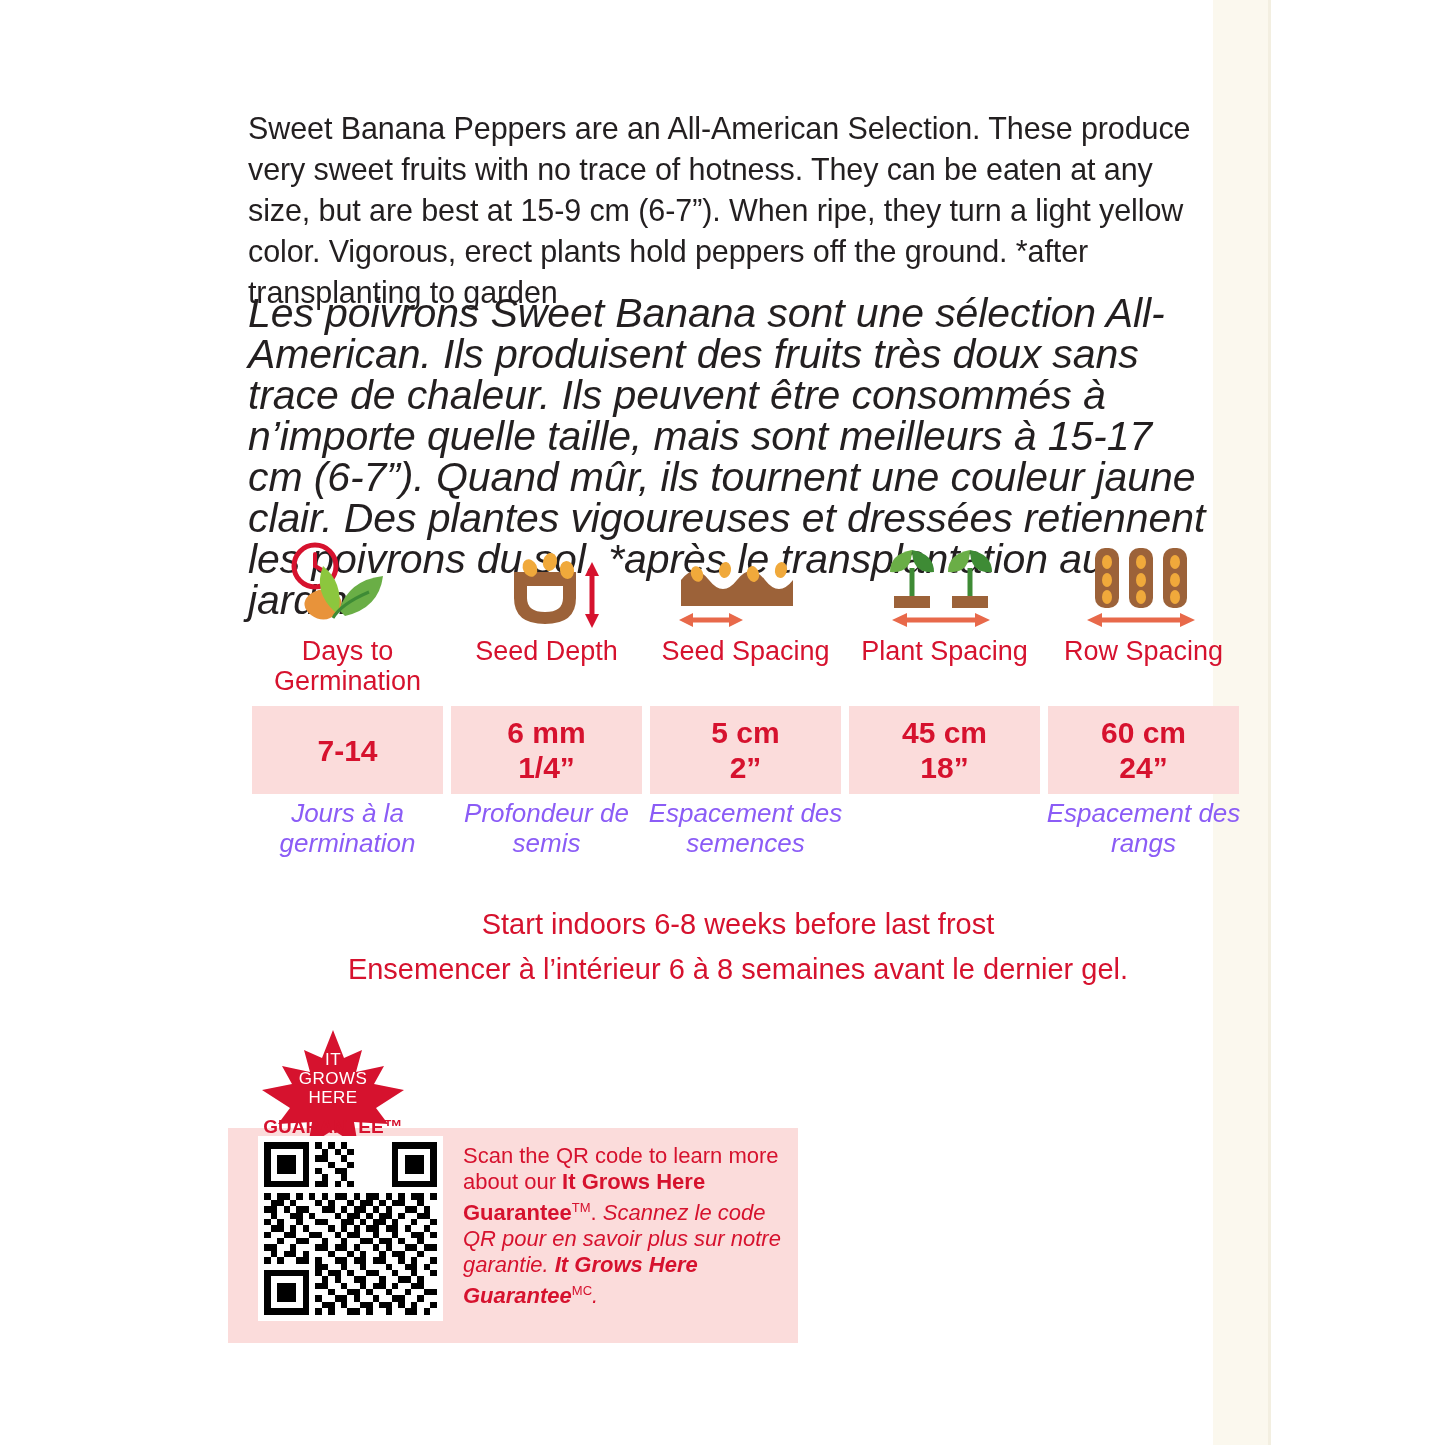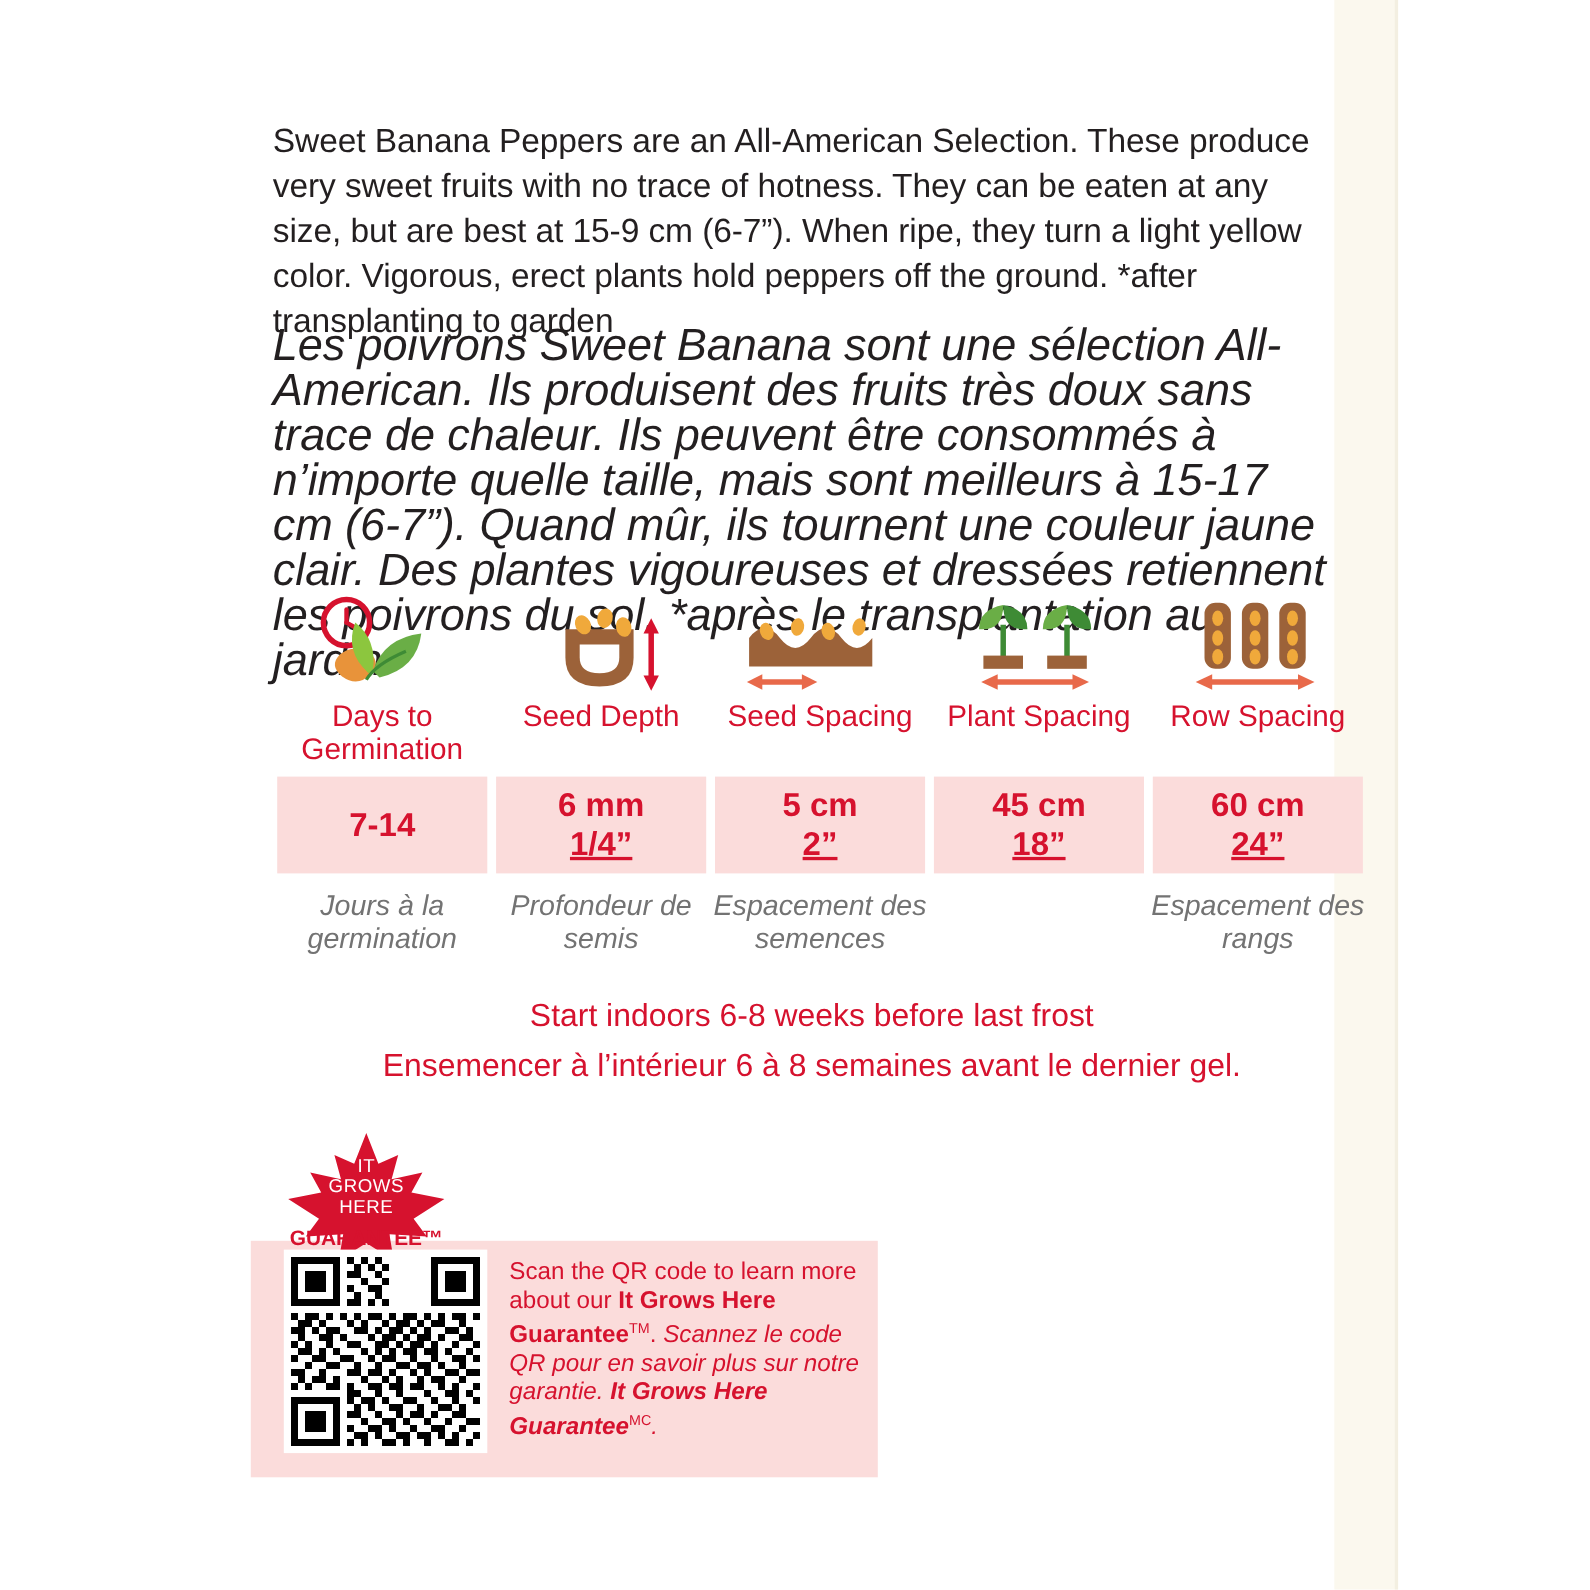--- a/index.html
+++ b/index.html
@@ -106,25 +106,25 @@
     display: flex;
     flex-direction: column;
     align-items: center;
     justify-content: center;
     color: #d6122e;
     font-weight: bold;
     font-size: 30px;
     line-height: 35px;
   }
   .value-metric { display: block; }
-  .value-imperial { display: block; text-decoration: underline; }
+  .value-imperial { display: block; }
   .label-fr {
-    margin-top: 14px;
+    margin-top: 4px;
     text-align: center;
-    color: #737373;
+    color: #8b5cf6;
     font-size: 26px;
     line-height: 30px;
     font-style: italic;
   }
 
   
   .start-en {
     position: absolute;
     left: 0;
     top: 908px;

